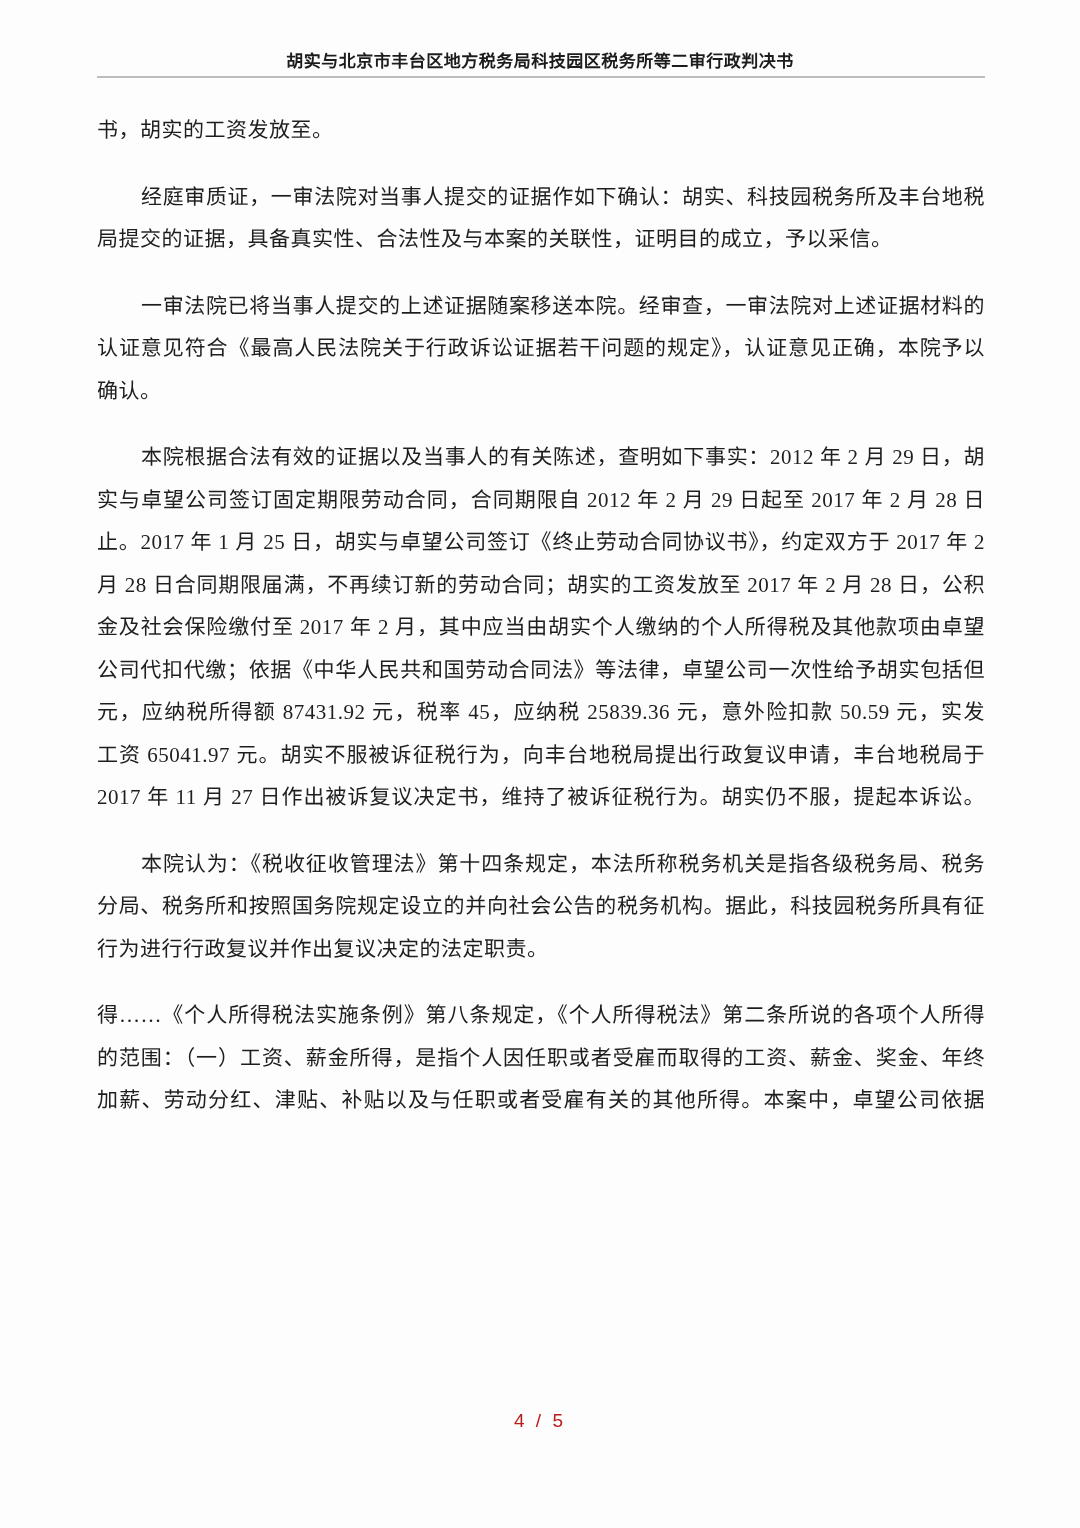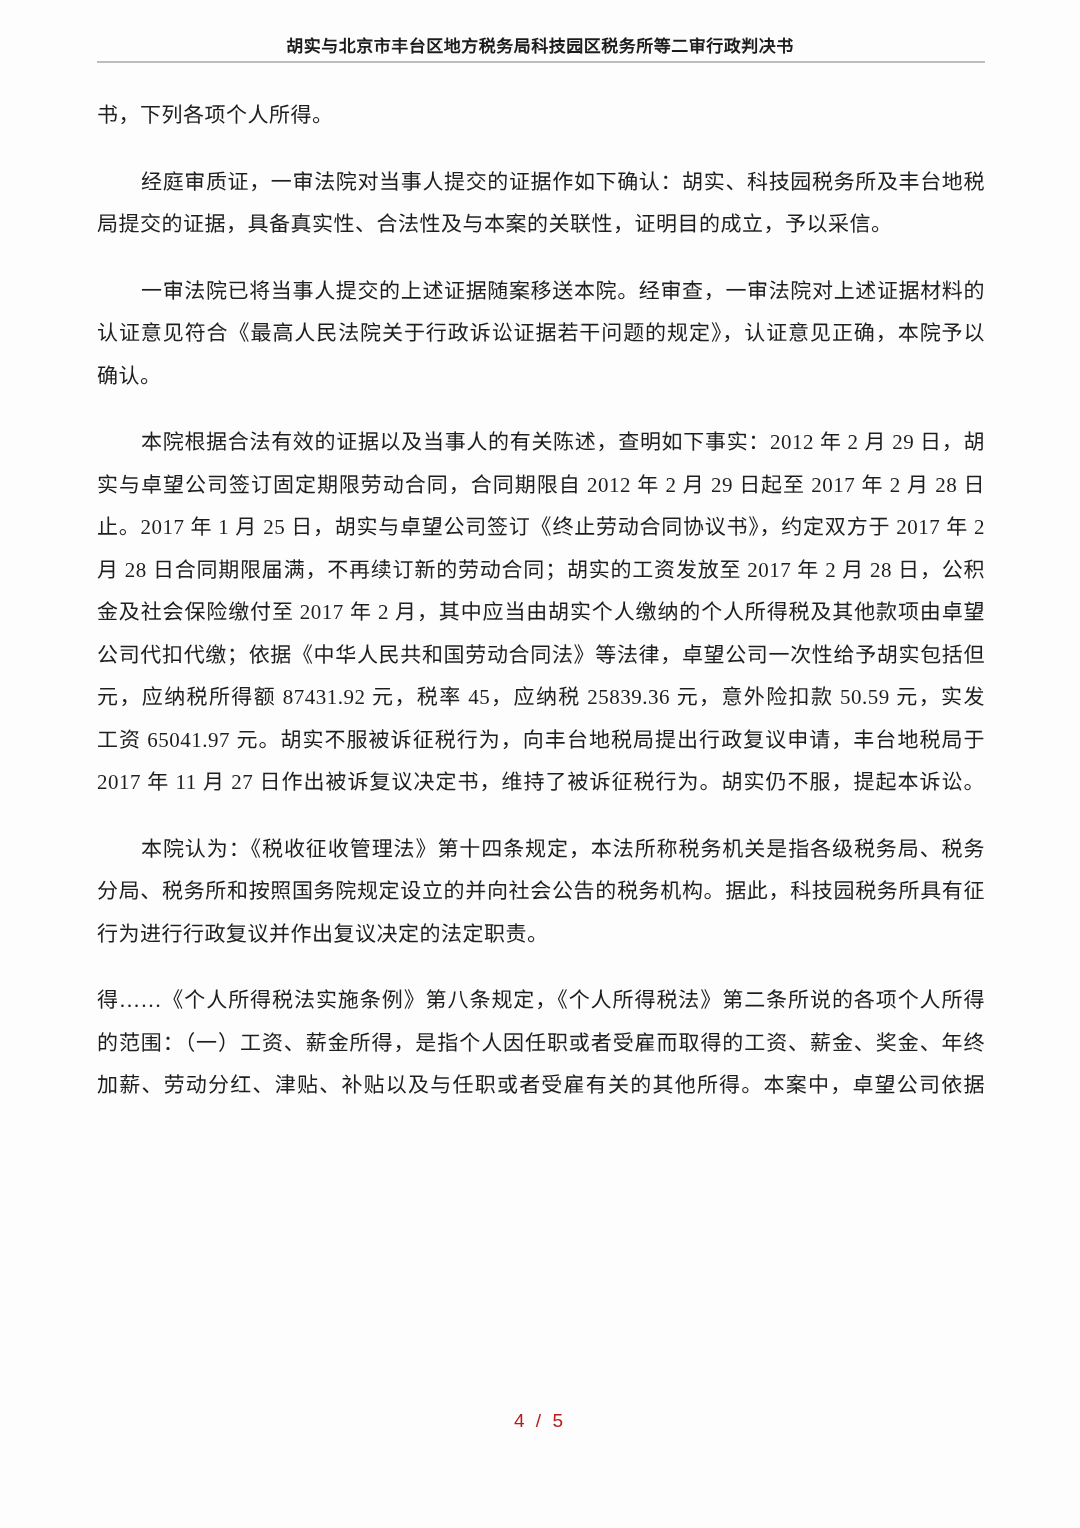--- a/index.html
+++ b/index.html
@@ -15,20 +15,21 @@
     height: 1528px;
     background: #fdfdfd;
     color: #1e1e1e;
     overflow: hidden;
     font-family: "Liberation Serif", "DejaVu Serif", serif;
   }
 
   
   .page-header {
     padding-top: 36px;
+    margin-top: 15px;
   }
   .doc-title {
     text-align: center;
     font-family: "Liberation Sans", "DejaVu Sans", sans-serif;
     font-weight: 600;
     font-size: 17px;
     line-height: 22px;
     letter-spacing: 0.5px;
     color: #1c1c1c;
   }
@@ -86,21 +87,21 @@
 <div class="page">
 
   <header class="page-header">
     <div class="doc-title">胡实与北京市丰台区地方税务局科技园区税务所等二审行政判决书</div>
     <div class="header-rule"></div>
   </header>
 
   <main class="doc-body">
 
     <div class="para">
-      <div class="line last">书，下列各项个人所得。</div>
+      <div class="line last">书，胡实的工资发放至。</div>
     </div>
 
     <div class="para">
       <div class="line first">经庭审质证，一审法院对当事人提交的证据作如下确认：胡实、科技园税务所及丰台地税</div>
       <div class="line last">局提交的证据，具备真实性、合法性及与本案的关联性，证明目的成立，予以采信。</div>
     </div>
 
     <div class="para">
       <div class="line first">一审法院已将当事人提交的上述证据随案移送本院。经审查，一审法院对上述证据材料的</div>
       <div class="line">认证意见符合《最高人民法院关于行政诉讼证据若干问题的规定》，认证意见正确，本院予以</div>

